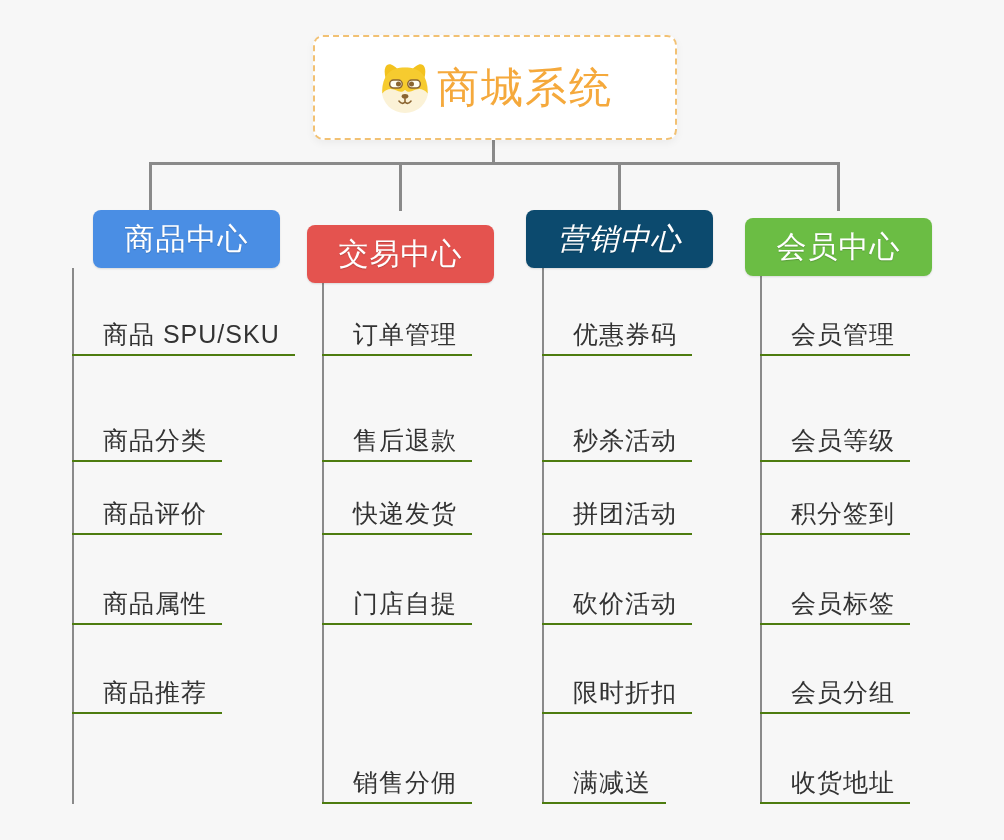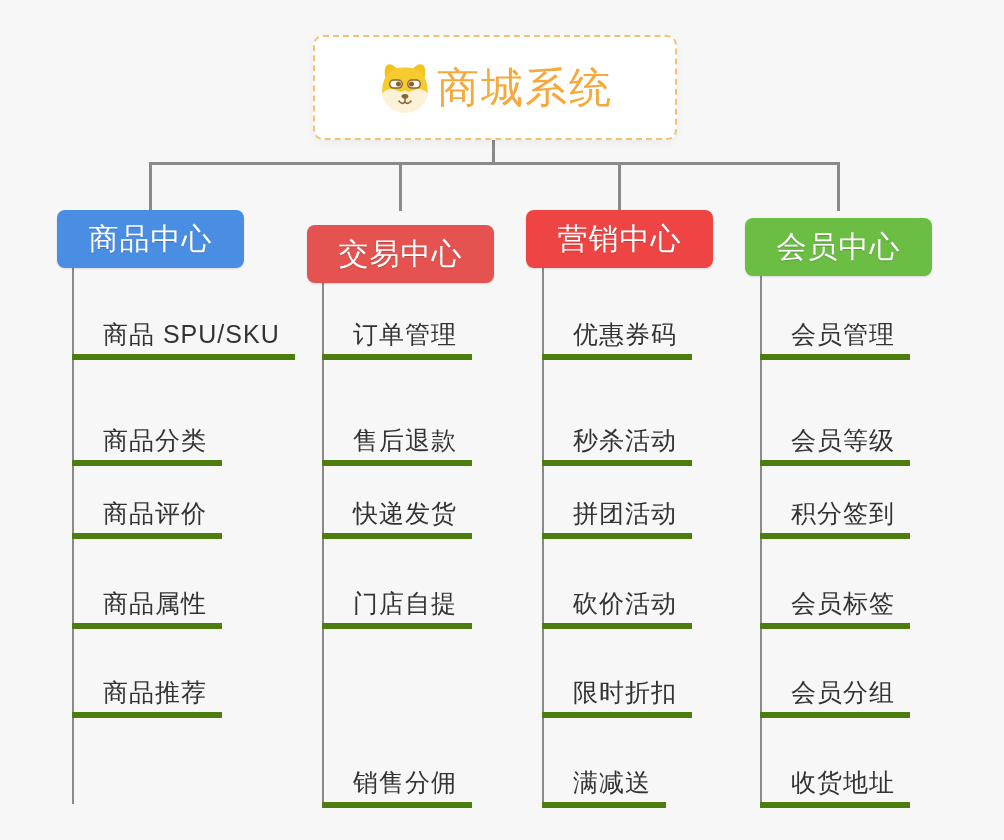--- a/index.html
+++ b/index.html
@@ -38,21 +38,21 @@
     text-shadow:0 1px 1px rgba(0,0,0,0.18);
     box-shadow:0 1px 2px rgba(0,0,0,0.12);
     cursor:default;
   }
   .branch-0{left:57px}.branch-1{left:307px}.branch-2{left:526px}.branch-3{left:745px}
 
   
   .leaf{
     position:absolute;height:40px;line-height:41px;
     padding:0 15px 0 31px;
-    border-bottom:6px solid #4d7c0f;
+    border-bottom:2px solid #4d7c0f;
     font-size:25px;letter-spacing:1px;color:#333333;
     white-space:nowrap;cursor:default;
   }
   .col-0{left:72px}.col-1{left:322px}.col-2{left:542px}.col-3{left:760px}
   .row-0{top:314px}.row-1{top:420px}.row-2{top:493px}
   .row-3{top:583px}.row-4{top:672px}.row-5{top:762px}
 </style>
 </head>
 <body>
 
@@ -80,23 +80,23 @@
         <circle cx="23" cy="23.8" r="2.7" fill="#8A6430"></circle>
         <rect x="33" y="19.5" width="13.5" height="8.5" rx="4.2" fill="#FFFDF2" stroke="#8A6430" stroke-width="1.6"></rect>
         <circle cx="37" cy="23.8" r="2.7" fill="#8A6430"></circle>
         <ellipse cx="30" cy="37" rx="3.6" ry="2.6" fill="#8A6430"></ellipse>
         <path d="M30 39.5 L30 43 M23.5 42 Q27 46.5 30 43 Q33 46.5 36.5 42" stroke="#8A6430" stroke-width="1.7" fill="none" stroke-linecap="round"></path>
       </svg>
     </span>
     <span class="root-title" style="color: rgb(245, 169, 60);">商城系统</span>
   </div>
 
-  <div class="branch branch-0" style="background-color: rgb(74, 142, 228);">商品中心</div>
+  <div class="branch branch-0" style="background-color: rgb(74, 142, 228); margin-left: 36px;">商品中心</div>
   <div class="branch branch-1" style="background-color: rgb(228, 83, 79); margin-top: 15px;">交易中心</div>
-  <div class="branch branch-2" style="background-color: #ef4444;">营销中心</div>
+  <div class="branch branch-2" style="background-color: #0c4a6e; font-style: italic;">营销中心</div>
   <div class="branch branch-3" style="background-color: rgb(107, 189, 68); margin-top: 8px;">会员中心</div>
 
   <div class="leaf col-0 row-0">商品 SPU/SKU</div>
   <div class="leaf col-0 row-1">商品分类</div>
   <div class="leaf col-0 row-3">商品属性</div>
   <div class="leaf col-0 row-2">商品评价</div>
   <div class="leaf col-0 row-4">商品推荐</div>
 
   <div class="leaf col-1 row-0">订单管理</div>
   <div class="leaf col-1 row-1">售后退款</div>

